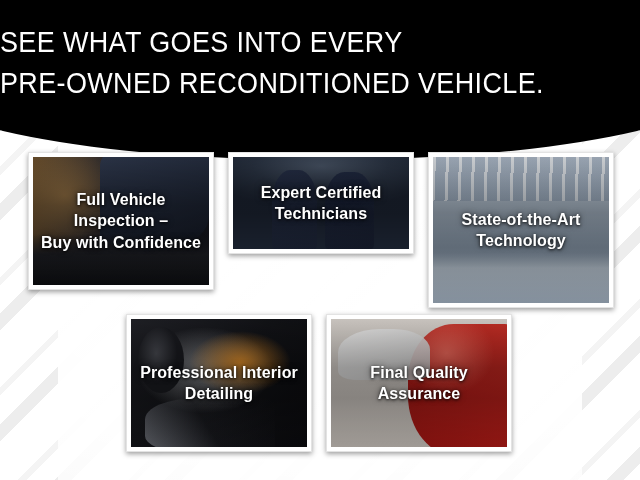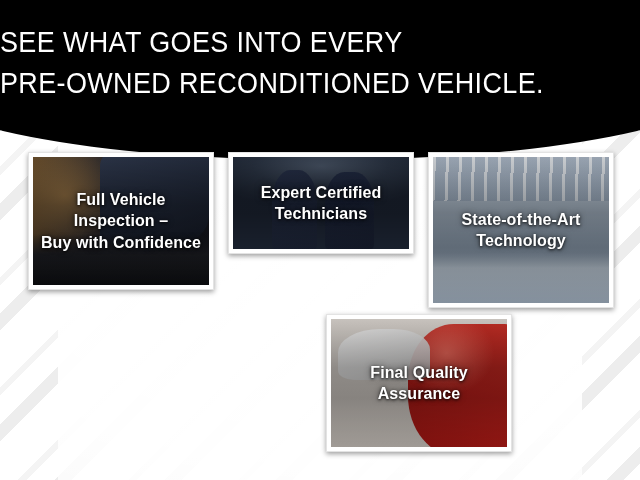--- a/index.html
+++ b/index.html
@@ -290,20 +290,28 @@
 
     <div class="card" style="left:428px; top:152px; width:186px; height:156px;">
       <div class="card-photo">
         <div class="scene scene-technology"></div>
         <div class="scrim"></div>
         <div class="card-label">State-of-the-Art
 Technology</div>
       </div>
     </div>
 
+    <div class="card" style="left:126px; top:314px; width:186px; height:138px;">
+      <div class="card-photo">
+        <div class="scene scene-detailing"></div>
+        <div class="scrim"></div>
+        <div class="card-label">Professional Interior
+Detailing</div>
+      </div>
+    </div>
 
     <div class="card" style="left:326px; top:314px; width:186px; height:138px;">
       <div class="card-photo">
         <div class="scene scene-quality"></div>
         <div class="scrim"></div>
         <div class="card-label">Final Quality
 Assurance</div>
       </div>
     </div>
 

